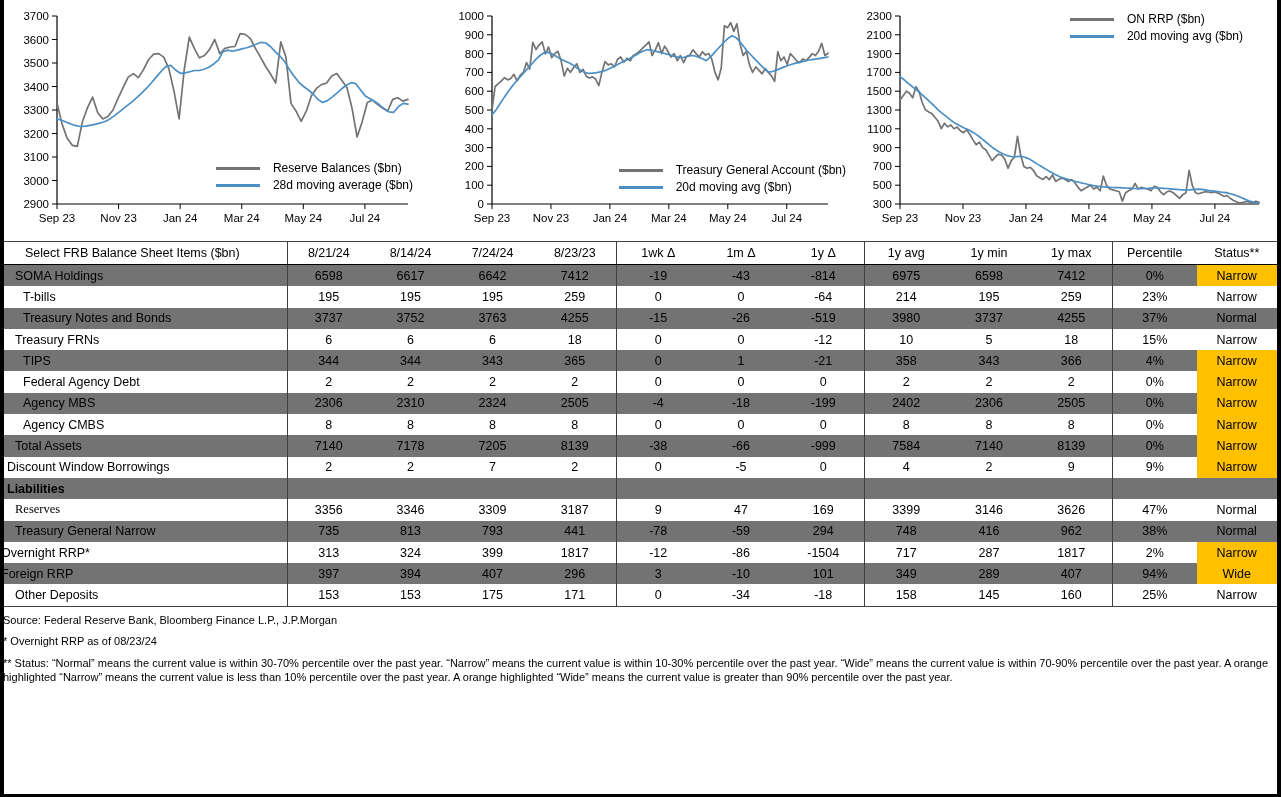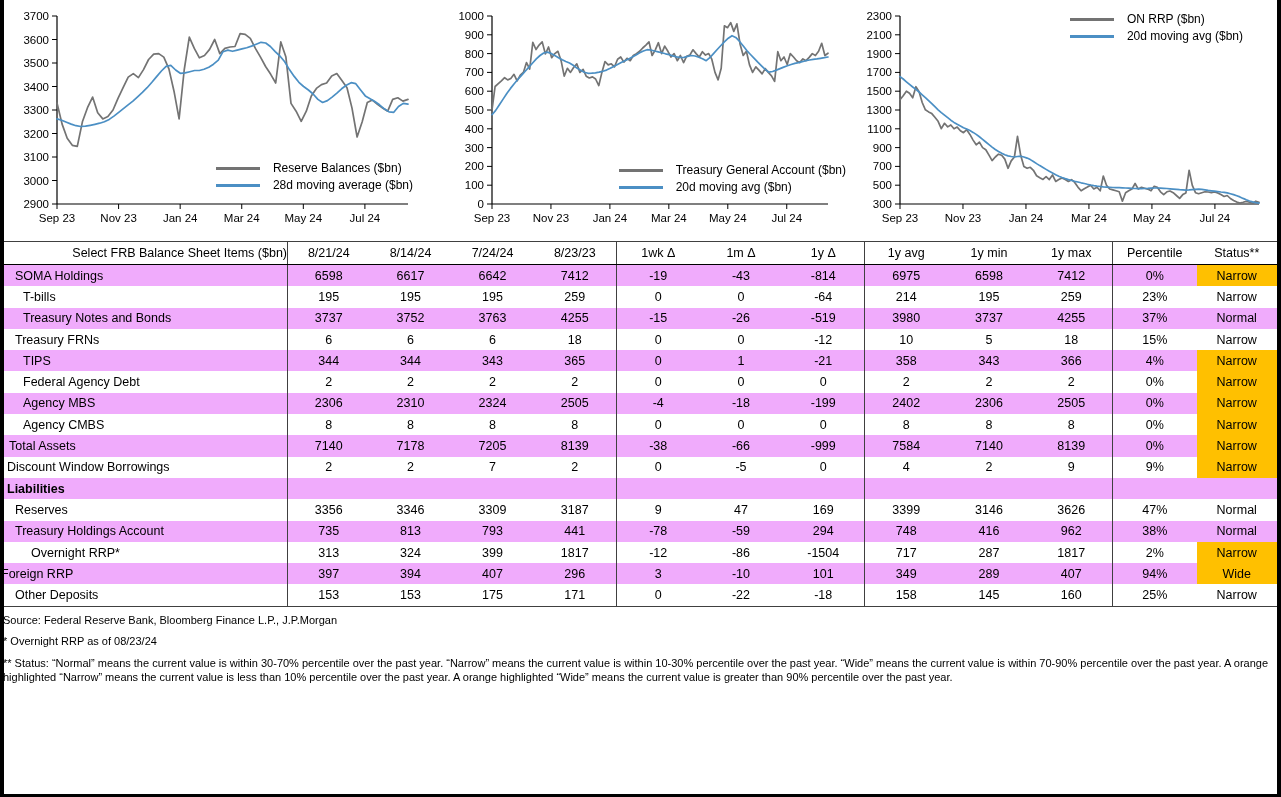--- a/index.html
+++ b/index.html
@@ -22,25 +22,25 @@
   .legend{position:absolute;display:flex;flex-direction:column;gap:3px;}
   .legend-item{display:flex;align-items:center;gap:13px;font-size:12px;white-space:nowrap;}
   .swatch{display:inline-block;width:44px;height:3px;flex:0 0 44px;}
   .legend-c1{right:17px;bottom:44px;}
   .legend-c2{right:4px;bottom:42px;}
   .legend-c3{right:38px;top:8px;}
 
   .table-wrap{margin-top:3px;}
   table{border-collapse:collapse;table-layout:fixed;width:1277px;border:1px solid #404040;font-size:12.5px;}
   thead th{border-bottom:1px solid #000;font-weight:normal;text-align:center;height:22px;padding:0;white-space:nowrap;}
-  th.lbl{text-align:right;padding-left:24px;}
+  th.lbl{text-align:left;padding-left:24px;}
   td{text-align:center;height:21.3px;padding:0;white-space:nowrap;overflow:hidden;}
   td.lbl{text-align:left;}
   .gsep{border-right:1px solid #404040;}
-  tr.shaded{background:#f0abfc;}
+  tr.shaded{background:#737373;}
   tr.section td{font-weight:bold;}
   td.hl{background:#FFC000;}
 
   .footnotes{padding:6px 4px 0 3px;font-size:11px;line-height:1.32;}
   .footnotes p{margin:0 0 7px 0;}
   .fn-status{max-width:1272px;}
 </style>
 </head>
 <body>
 
@@ -352,21 +352,21 @@
           <td class="">0</td>
           <td class="">0</td>
           <td class="gsep">0</td>
           <td class="">8</td>
           <td class="">8</td>
           <td class="gsep">8</td>
           <td class="">0%</td>
           <td class=" hl">Narrow</td>
         </tr>
         <tr class="shaded">
-          <td class="lbl gsep" style="padding-left: 8px;">Total Assets</td>
+          <td class="lbl gsep" style="padding-left: 14px;">Total Assets</td>
           <td class="">7140</td>
           <td class="">7178</td>
           <td class="">7205</td>
           <td class="gsep">8139</td>
           <td class="">-38</td>
           <td class="">-66</td>
           <td class="gsep">-999</td>
           <td class="">7584</td>
           <td class="">7140</td>
           <td class="gsep">8139</td>
@@ -397,51 +397,51 @@
           <td class=""></td>
           <td class=""></td>
           <td class="gsep"></td>
           <td class=""></td>
           <td class=""></td>
           <td class="gsep"></td>
           <td class=""></td>
           <td class=""></td>
         </tr>
         <tr class="">
-          <td class="lbl gsep" style="padding-left: 14px;">Reserves</td>
+          <td class="lbl gsep" style="padding-left: 14px; font-family: Liberation Serif, serif;">Reserves</td>
           <td class="">3356</td>
           <td class="">3346</td>
           <td class="">3309</td>
           <td class="gsep">3187</td>
           <td class="">9</td>
           <td class="">47</td>
           <td class="gsep">169</td>
           <td class="">3399</td>
           <td class="">3146</td>
           <td class="gsep">3626</td>
           <td class="">47%</td>
           <td class="">Normal</td>
         </tr>
         <tr class="shaded">
-          <td class="lbl gsep" style="padding-left: 14px;">Treasury Holdings Account</td>
+          <td class="lbl gsep" style="padding-left: 14px;">Treasury General Narrow</td>
           <td class="">735</td>
           <td class="">813</td>
           <td class="">793</td>
           <td class="gsep">441</td>
           <td class="">-78</td>
           <td class="">-59</td>
           <td class="gsep">294</td>
           <td class="">748</td>
           <td class="">416</td>
           <td class="gsep">962</td>
           <td class="">38%</td>
           <td class="">Normal</td>
         </tr>
         <tr class="">
-          <td class="lbl gsep" style="padding-left: 30px;">Overnight RRP*</td>
+          <td class="lbl gsep" style="padding-left: 0;">Overnight RRP*</td>
           <td class="">313</td>
           <td class="">324</td>
           <td class="">399</td>
           <td class="gsep">1817</td>
           <td class="">-12</td>
           <td class="">-86</td>
           <td class="gsep">-1504</td>
           <td class="">717</td>
           <td class="">287</td>
           <td class="gsep">1817</td>
@@ -463,21 +463,21 @@
           <td class="">94%</td>
           <td class=" hl">Wide</td>
         </tr>
         <tr class="">
           <td class="lbl gsep" style="padding-left: 14px; margin-left: 32px;">Other Deposits</td>
           <td class="">153</td>
           <td class="">153</td>
           <td class="">175</td>
           <td class="gsep">171</td>
           <td class="">0</td>
-          <td class="">-22</td>
+          <td class="">-34</td>
           <td class="gsep">-18</td>
           <td class="">158</td>
           <td class="">145</td>
           <td class="gsep">160</td>
           <td class="">25%</td>
           <td class="">Narrow</td>
         </tr>
       </tbody>
   </table>
 </div>

